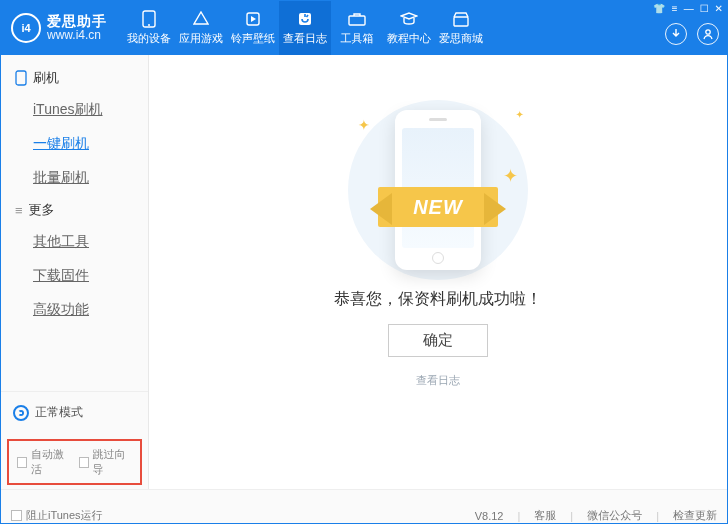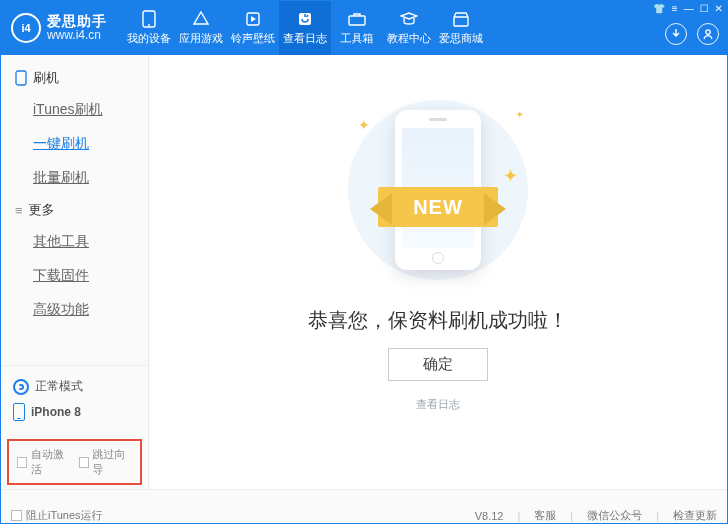--- a/index.html
+++ b/index.html
@@ -47,25 +47,25 @@
 .illus-circle { width: 180px; height: 180px; background: #eef5fb; border-radius: 50%; position: absolute; left: 50%; top: 50%; transform: translate(-50%,-50%); }
 .sparkle { position: absolute; font-size: 14px; color: #f6c64a; }
 .sp1 { left: 30px; top: 22px; }
 .sp2 { right: 24px; top: 14px; font-size: 10px; }
 .sp3 { right: 30px; top: 70px; font-size: 18px; }
 .phone-big { position: absolute; left: 50%; top: 50%; transform: translate(-50%,-50%); width: 86px; height: 160px; background: #fff; border-radius: 12px; box-shadow: 0 6px 18px rgba(0,0,0,.12); }
 .phone-big::before { content: ""; position: absolute; left: 50%; top: 8px; width: 18px; height: 3px; background: #ddd; border-radius: 2px; transform: translateX(-50%); }
 .phone-big::after { content: ""; position: absolute; left: 50%; bottom: 6px; width: 10px; height: 10px; border: 1.5px solid #ddd; border-radius: 50%; transform: translateX(-50%); }
 .phone-screen { position: absolute; left: 7px; right: 7px; top: 18px; bottom: 22px; background: linear-gradient(#e8f2fb,#f6fbff); border-radius: 3px; }
 .ribbon { position: absolute; left: 50%; top: 92px; transform: translateX(-50%); width: 160px; height: 44px; }
-.ribbon-body { width: 120px; height: 40px; background: #f6c64a; margin: 0 auto; display: flex; align-items: center; justify-content: center; color: #fff; font-weight: 800; font-size: 20px; letter-spacing: 1px; border-radius: 2px; }
+.ribbon-body { width: 120px; height: 40px; background: #f6c64a; margin: 0 auto; display: flex; align-items: center; justify-content: center; color: #fff; font-weight: 800; font-size: 20px; letter-spacing: 1px; font-style: italic; border-radius: 2px; }
 .ribbon-tail { position: absolute; width: 0; height: 0; top: 6px; border: 16px solid transparent; }
 .ribbon-tail.l { left: -4px; border-right: 22px solid #e6b63a; }
 .ribbon-tail.r { right: -4px; border-left: 22px solid #e6b63a; }
-.succ-text { margin-top: 22px; font-size: 20px; color: #333; }
+.succ-text { margin-top: 4px; font-size: 16px; color: #333; }
 .ok-btn { margin-top: 14px; padding: 6px 34px; border: 1px solid #ccc; background: #fff; font-size: 15px; color: #444; cursor: pointer; }
 .log-link { margin-top: 16px; font-size: 11px; color: #9aa6b2; cursor: pointer; }
 
 
 .footer { height: 34px; border-top: 1px solid #eee; display: flex; align-items: flex-end; padding: 0 10px; color: #777; font-size: 11px; background: #fafafa; }
 .footer .chk { color: #777; }
 .footer-right { margin-left: auto; display: flex; gap: 14px; align-items: center; }
 .footer-right .sep { color: #ccc; }
 
 svg { display: block; }
@@ -190,24 +190,20 @@
         <div class="side-list">
           <div class="side-item">其他工具</div>
           <div class="side-item">下载固件</div>
           <div class="side-item">高级功能</div>
         </div>
       </div>
       <div class="side-bottom">
         <div class="mode-row">
           <span class="mode-ico"></span>
           <span>正常模式</span>
-        </div>
-        <div class="device-row">
-          <span class="phone-ico"></span>
-          <span style="font-weight:600">iPhone 8</span>
         </div>
       </div>
       <div class="checks-box">
         <label class="chk">
           <span class="chk-box"></span>
           <span>自动激活</span>
         </label>
         <label class="chk">
           <span class="chk-box"></span>
           <span>跳过向导</span>

